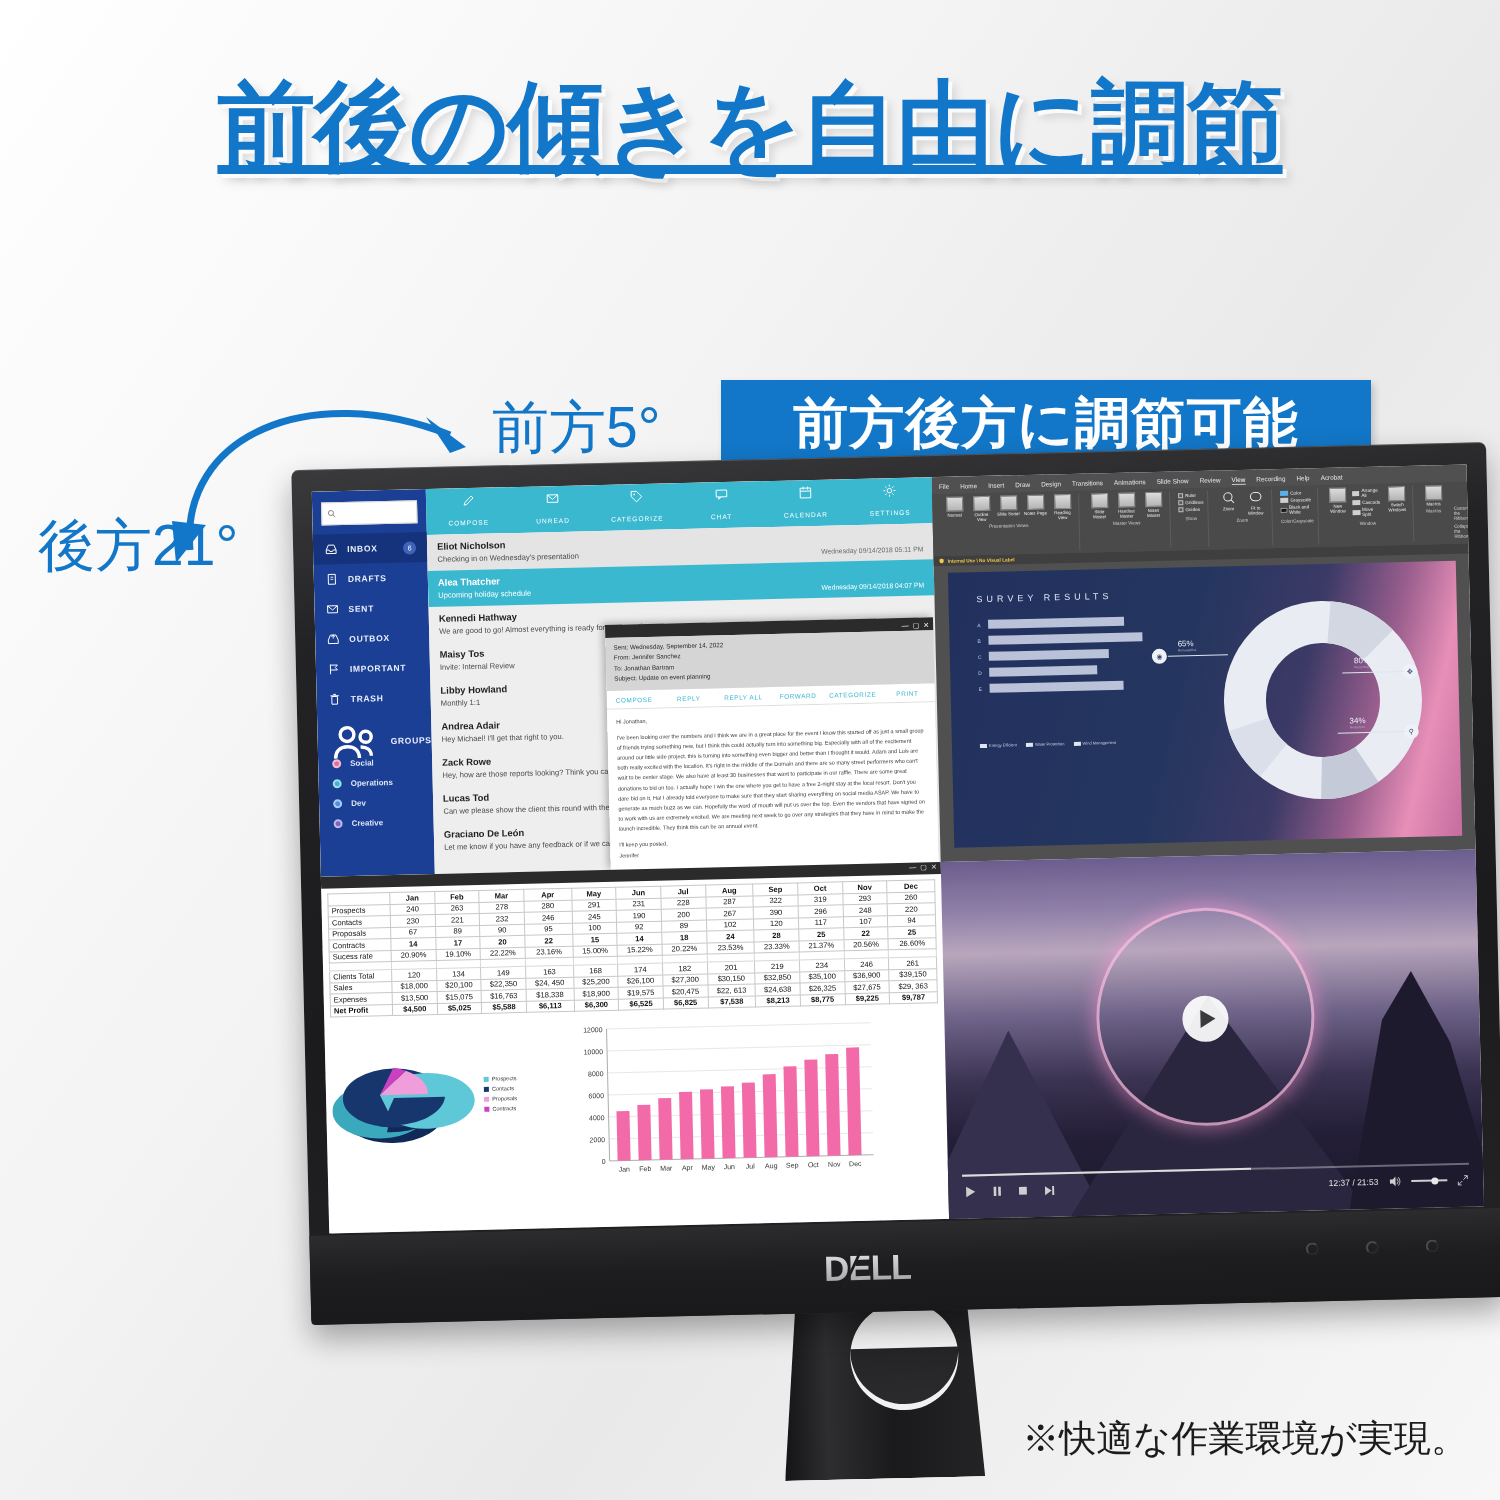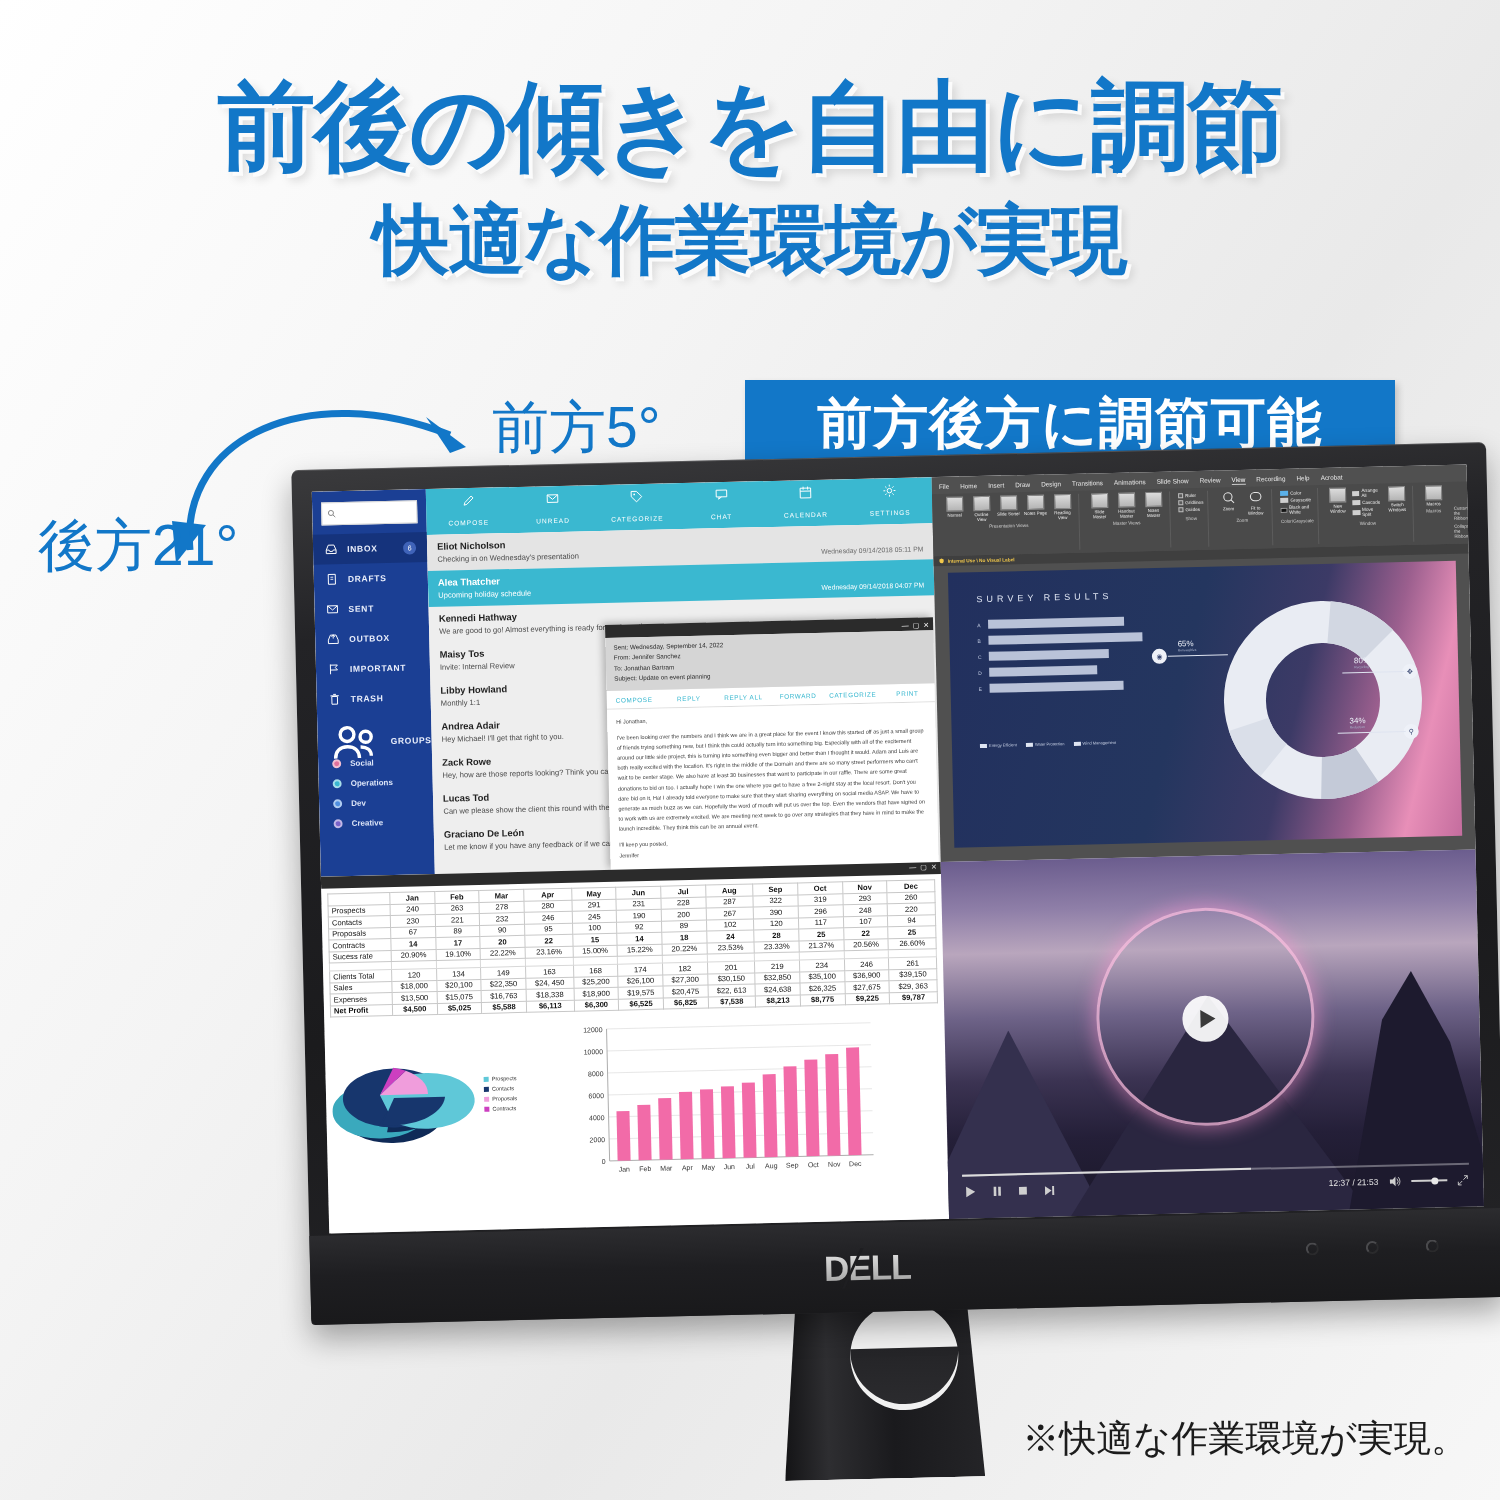--- a/index.html
+++ b/index.html
@@ -8,34 +8,34 @@
     font-family:"Liberation Sans", sans-serif;
     background:linear-gradient(125deg,#ffffff 0%,#f4f4f4 35%,#e9e9e9 62%,#f7f7f7 100%);
     position:relative;
   }
 
   
   #headline-block { position:absolute; top:72px; left:0; width:1500px; text-align:center; }
   #headline-main {
     font-size:98px; font-weight:bold; color:#1277c8; letter-spacing:-2px;
     text-shadow:4px 4px 0 rgba(255,255,255,.85), 7px 7px 10px rgba(0,0,0,.13);
-    line-height:1.12; white-space:nowrap;
+    line-height:1.12; white-space:nowrap;text-decoration:underline;
   }
   #headline-sub {
     font-size:76px; font-weight:bold; color:#1277c8; letter-spacing:-1px;
     text-shadow:4px 4px 0 rgba(255,255,255,.85), 6px 6px 8px rgba(0,0,0,.12);
     margin-top:8px; white-space:nowrap;
   }
 
   
   #tilt-arrow { position:absolute; left:150px; top:375px; width:360px; height:190px; }
   #label-back { position:absolute; left:38px; top:508px; font-size:57px; color:#1277c8; letter-spacing:0px; white-space:nowrap;}
   #label-front { position:absolute; left:492px; top:390px; font-size:57px; color:#1277c8; white-space:nowrap;}
   #badge-adjust {
-    position:absolute; left:745px; top:380px; width:650px; height:88px;
+    position:absolute; left:721px; top:380px; width:650px; height:88px;
     background:#1277c8; color:#fff; font-size:55px; font-weight:bold;
     display:flex; align-items:center; justify-content:center; letter-spacing:1px;
     box-shadow:3px 4px 7px rgba(0,0,0,.18);
   }
   #footnote { position:absolute; right:32px; bottom:36px; font-size:37px; color:#1c1c1c; }
 
   
   #monitor-wrap {
     position:absolute; left:312px; top:470px; width:1230px; height:880px;
     transform:rotate(-1.35deg); transform-origin:0 100%;
@@ -220,21 +220,20 @@
   #vol-track{ width:36px; height:2px; background:#cfcfcf; position:relative;}
   #vol-knob{ position:absolute; left:20px; top:-2.5px; width:7px;height:7px;border-radius:50%;background:#e8e8e8;}
 
   .wctl{ font-size:7px; color:#e8e8e8; }
 </style>
 </head>
 <body>
 
 <div id="headline-block">
   <div id="headline-main">前後の傾きを自由に調節</div>
-  <div id="headline-sub">快適な作業環境が実現</div>
 </div>
 
 <svg id="tilt-arrow" viewBox="0 0 360 190">
   <path d="M40 175 C 30 60, 160 5, 300 60" fill="none" stroke="#1277c8" stroke-width="7"></path>
   <polygon points="26,188 56,150 22,146" fill="#1277c8"></polygon>
   <polygon points="316,72 276,42 300,78" fill="#1277c8"></polygon>
 </svg>
 <div id="label-back">後方21°</div>
 <div id="label-front">前方5°</div>
 <div id="badge-adjust">前方後方に調節可能</div>

